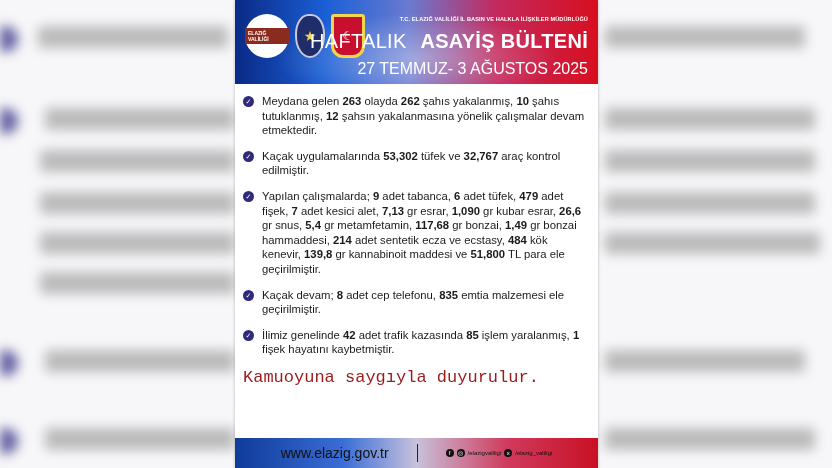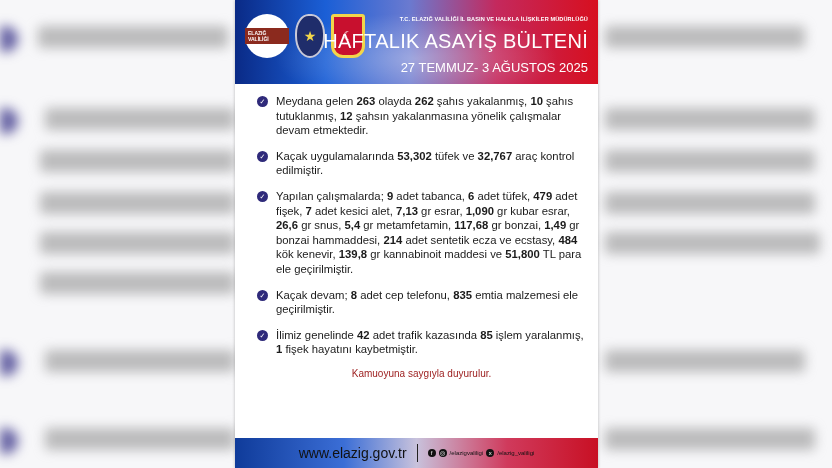--- a/index.html
+++ b/index.html
@@ -19,32 +19,32 @@
     background: linear-gradient(90deg, #0a2a86 0%, #1b5fd6 25%, #6a7ad0 48%, #c4295d 72%, #d70f1f 100%); overflow: hidden; }
   .header::after { content: ""; position: absolute; inset: 0;
     background: radial-gradient(ellipse at 50% 70%, rgba(255,255,255,.35), rgba(255,255,255,0) 55%); }
   .logos { position: absolute; left: 10px; top: 14px; display: flex; gap: 6px; align-items: center; z-index: 2; }
   .logo-round { width: 44px; height: 44px; border-radius: 50%; background: #fff; display: flex; align-items: center; justify-content: center; }
   .logo-round span { background: #8b2a1e; color: #fff; font-size: 5px; padding: 2px 3px; font-weight: bold; }
   .logo-police { width: 30px; height: 44px; border-radius: 45% 45% 50% 50%; background: #1f2d6b; border: 2px solid #c9c9d8; display: flex; align-items: center; justify-content: center; color: #f2d64b; font-size: 14px; }
   .logo-gendarme { width: 34px; height: 44px; background: #c8102e; border: 3px solid #f2d64b; border-radius: 3px 3px 12px 12px; display: flex; align-items: center; justify-content: center; color: #fff; font-size: 12px; }
   .h-org { position: absolute; right: 10px; top: 16px; font-size: 5.6px; font-weight: bold; color: #fff; z-index: 2; letter-spacing: .1px; }
   .h-title { position: absolute; right: 10px; top: 30px; font-size: 20px; color: #fff; z-index: 2; letter-spacing: .3px; font-family: "Liberation Sans Narrow","Liberation Sans", sans-serif; }
-  .h-title b { font-weight: normal; }
-  .h-date { position: absolute; right: 10px; top: 60px; font-size: 13px; color: #fff; z-index: 2; text-align: center; }
+  .h-title b { font-weight: bold; margin-left: 8px; }
+  .h-date { position: absolute; right: 10px; top: 60px; font-size: 16px; color: #fff; z-index: 2; text-align: center; }
 
-  .body { padding: 10px 12px 0 8px; margin-left: 14px; }
+  .body { padding: 10px 12px 0 8px; }
   .item { display: flex; gap: 8px; font-size: 11.3px; line-height: 14.6px; color: #1b1b1b; margin-bottom: 11px; font-family: "Liberation Sans", sans-serif; }
   .item .check { flex: 0 0 11px; width: 11px; height: 11px; border-radius: 50%; background: #2f2a7a; color: #fff; font-size: 7px; line-height: 11px; text-align: center; margin-top: 2px; }
   .item p b { font-weight: bold; }
-  .closing { text-align: center; color: #9b1b1b; font-size: 10px; margin-top: 4px; }
+  .closing { color: #9b1b1b; font-size: 17px; margin-top: 4px; font-family: Liberation Mono, monospace; }
 
   .footer { position: absolute; left: 0; right: 0; bottom: 0; height: 30px;
     background: linear-gradient(90deg, #0f3b9a 0%, #3b6ed6 30%, #c8c2dc 50%, #d03a5c 75%, #c81024 100%);
-    display: flex; align-items: center; justify-content: center; gap: 10px; }
+    display: flex; align-items: center; justify-content: center; gap: 28px; }
   .f-url { font-size: 14px; color: #111; }
   .f-sep { width: 1px; height: 18px; background: #222; }
   .f-social { display: flex; align-items: center; gap: 3px; font-size: 6px; color: #111; }
   .f-ic { width: 8px; height: 8px; border-radius: 50%; background: #111; color: #fff; font-size: 6px; line-height: 8px; text-align: center; }
 </style>
 </head>
 <body>
 
 <div class="bg">
   <div class="bg-row" style="top:26px;width:832px">

